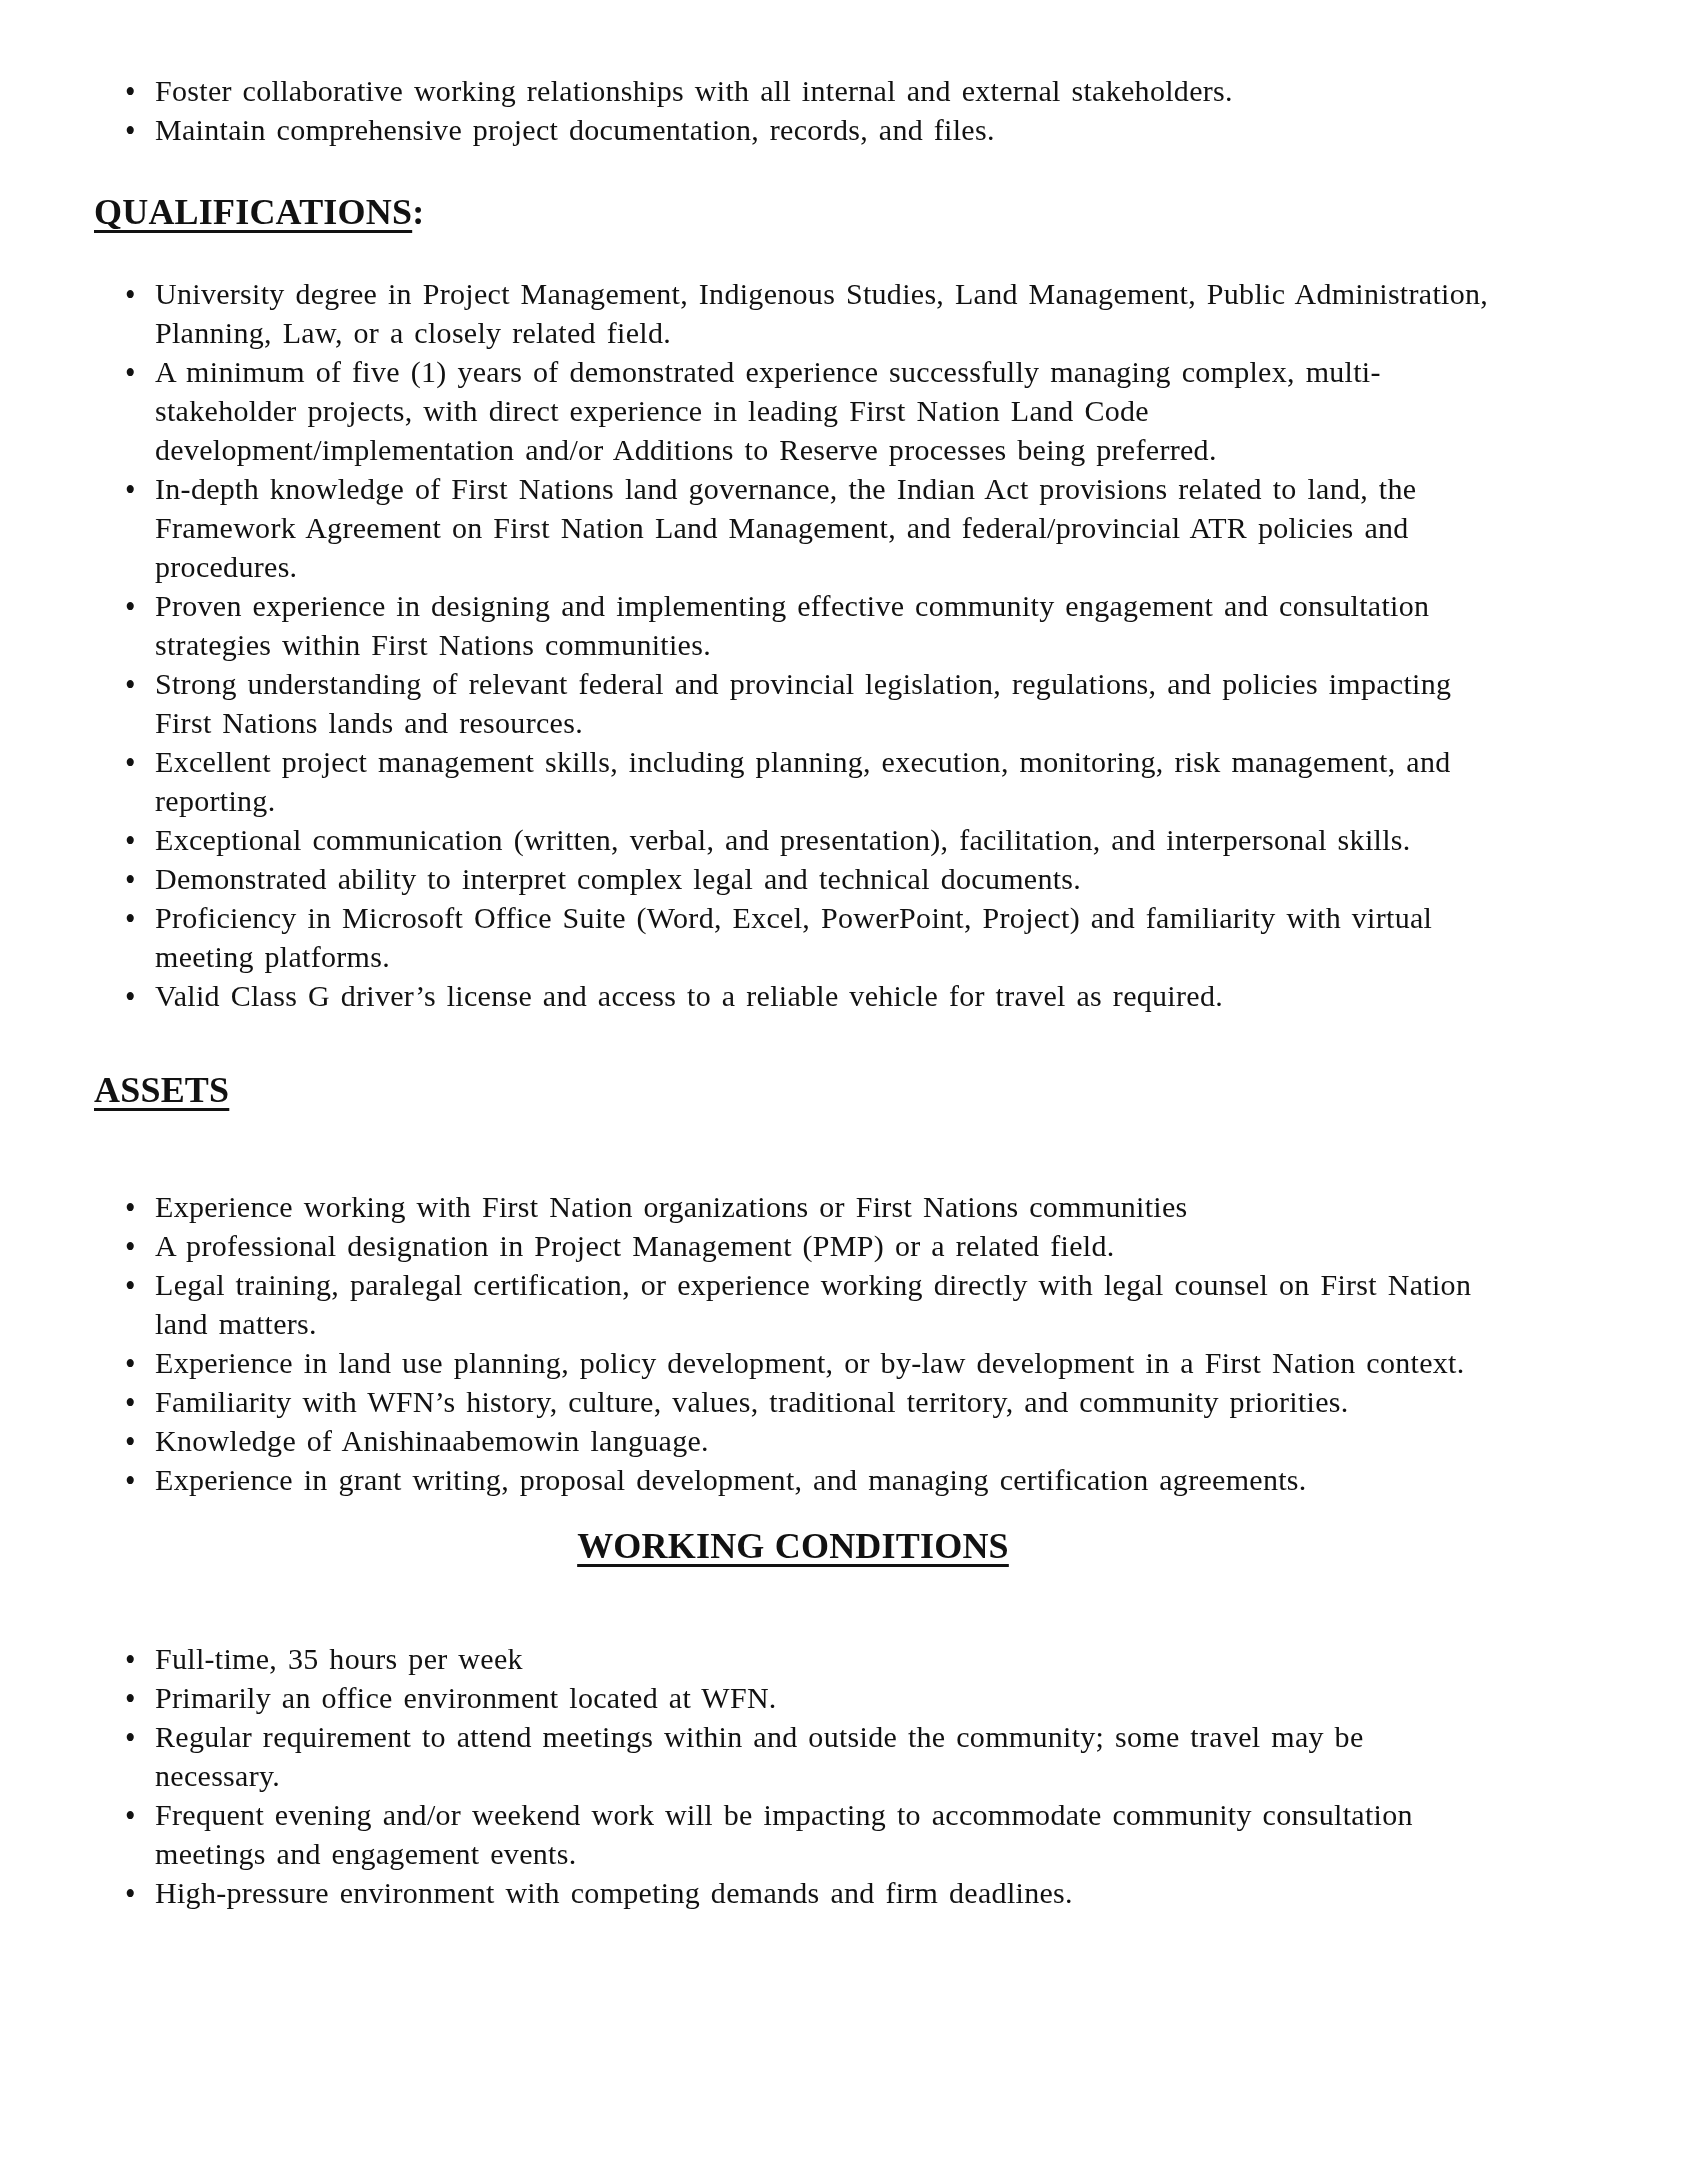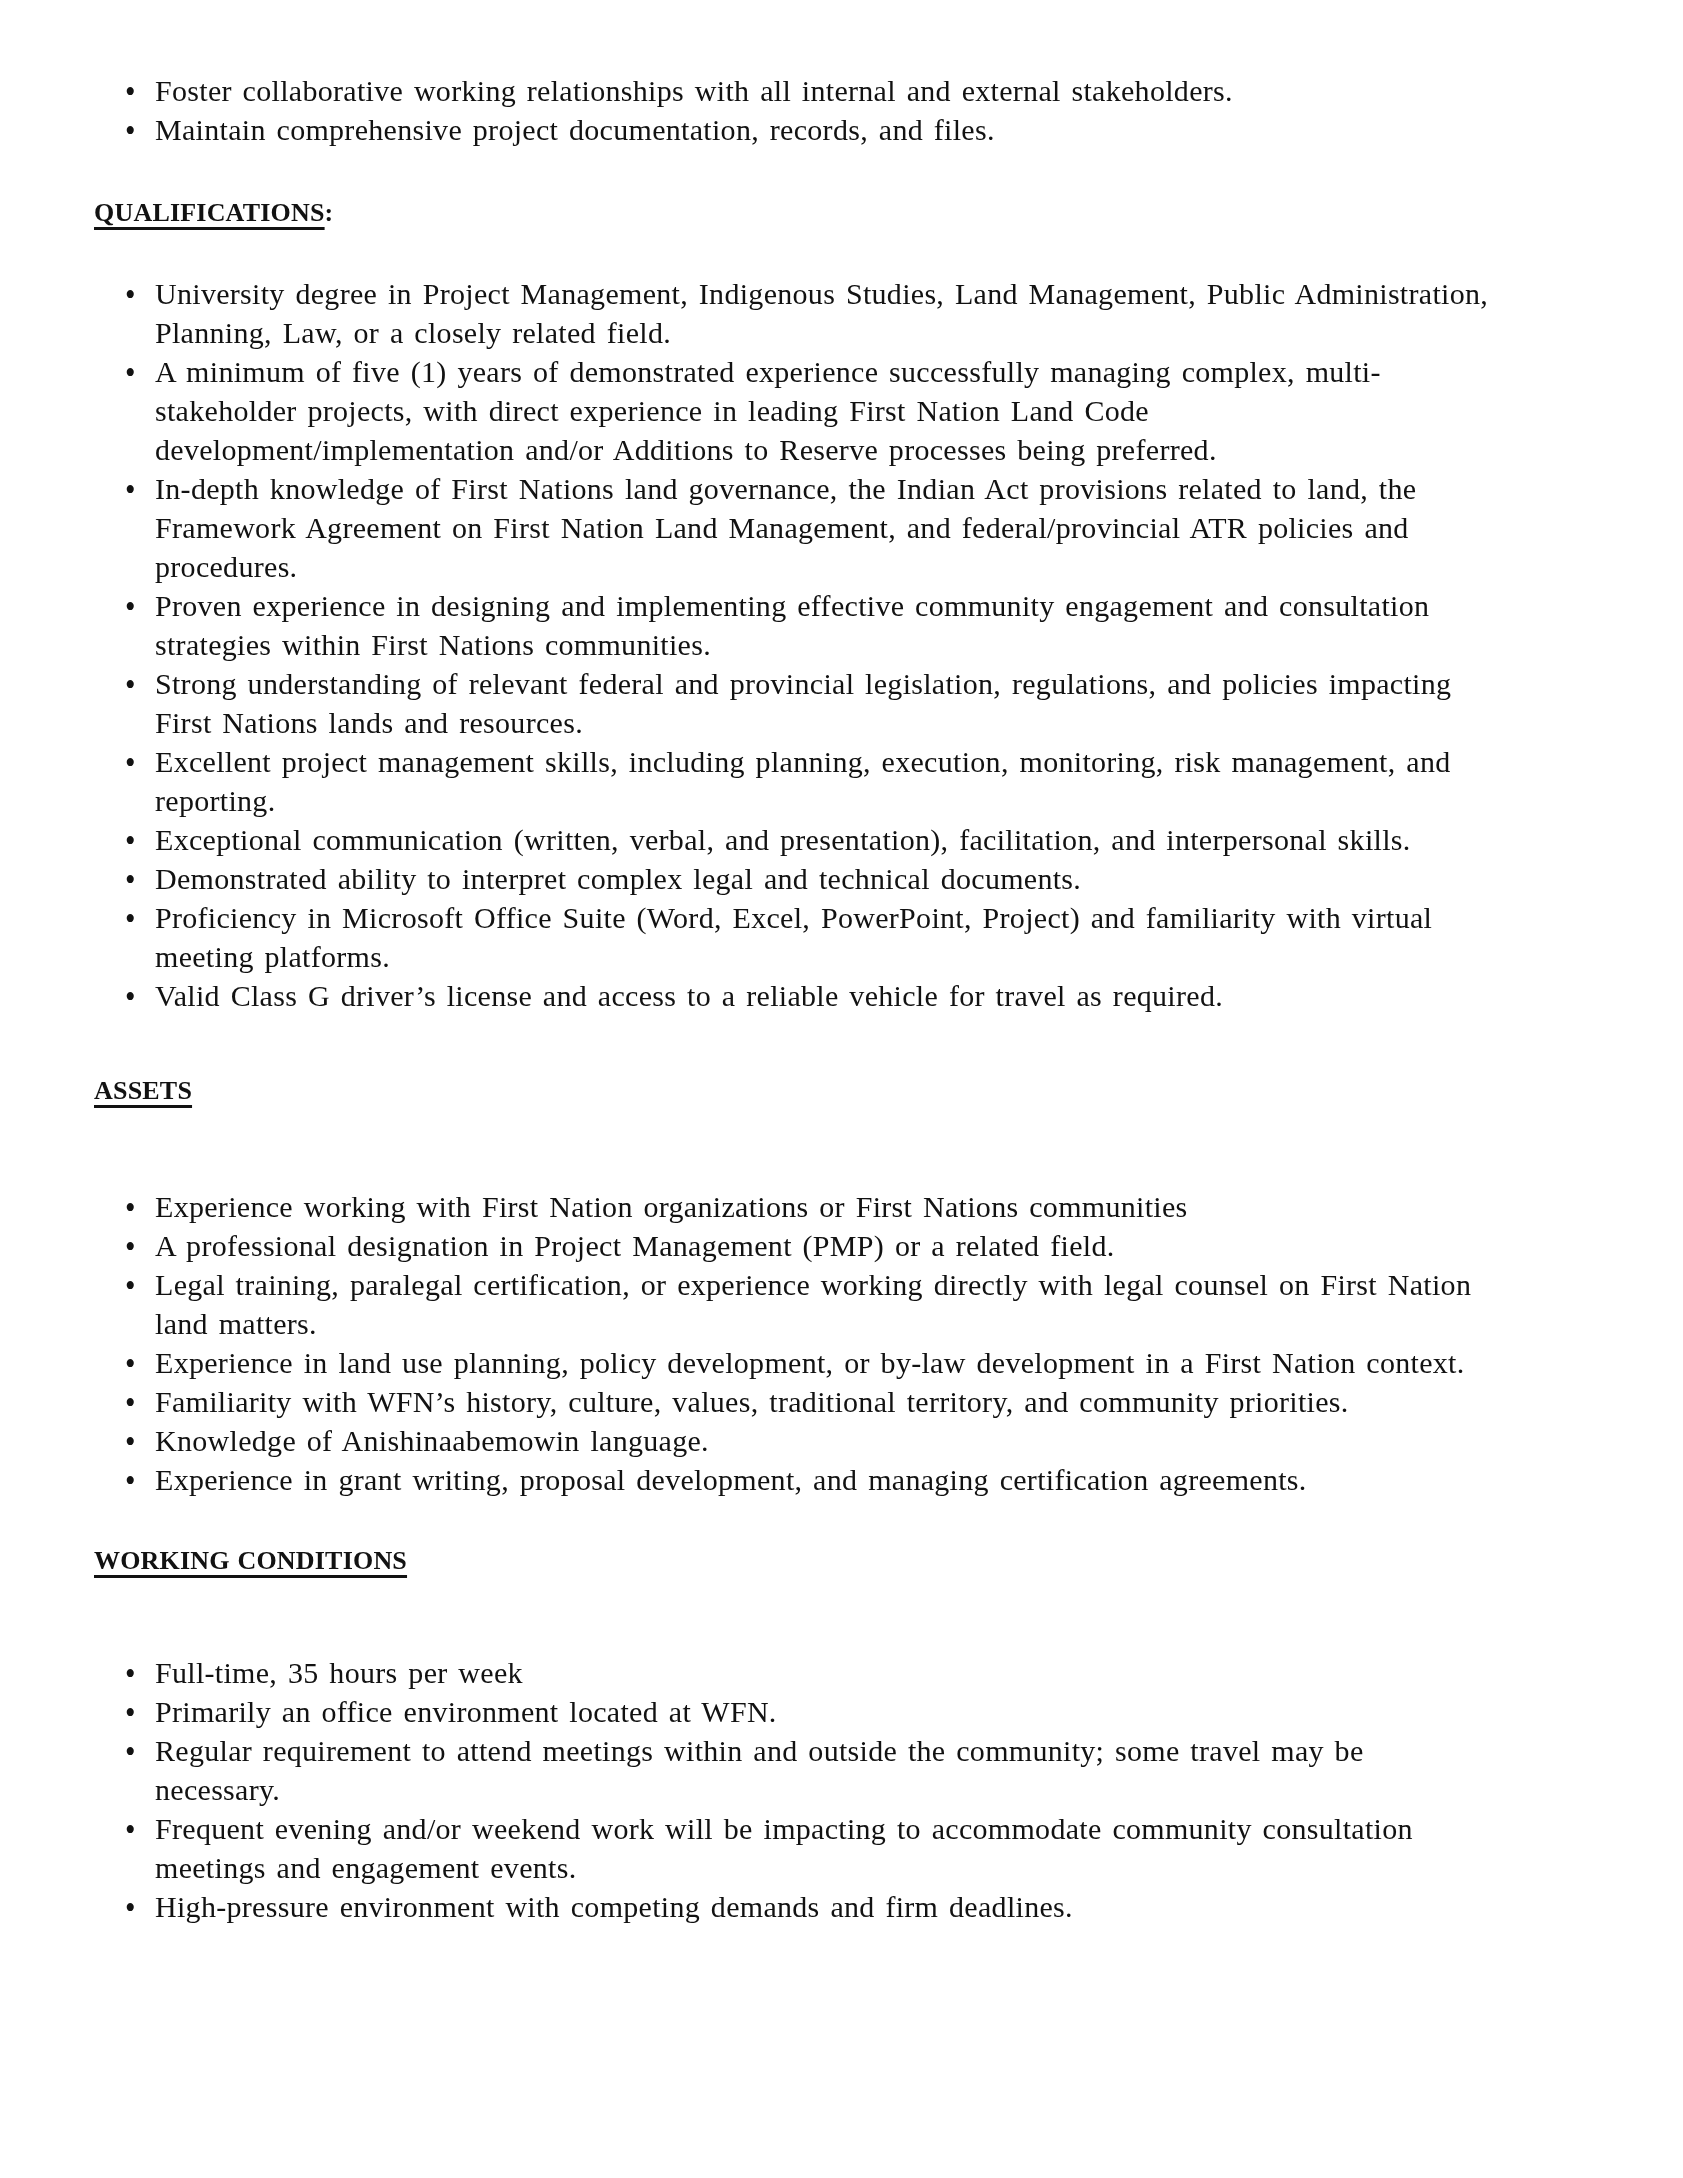--- a/index.html
+++ b/index.html
@@ -33,34 +33,34 @@
     text-align: left;
   }
   .marker {
     position: absolute;
     left: 31px;
     top: 0;
     font-size: 30px;
     transform: scaleY(1.15);
   }
   h2 {
-    font-size: 26px;
+    font-size: 36px;
     font-weight: 700;
     margin: 0;
     letter-spacing: 0.2px;
     word-spacing: 1px;
   }
   h2 .hu {
     text-decoration: underline;
     text-decoration-thickness: 2.5px;
     text-underline-offset: 6px;
   }
   .heading-qualifications { margin-top: 44px; margin-bottom: 42px; }
   .heading-assets         { margin-top: 56px; margin-bottom: 77px; }
-  .heading-working        { margin-top: 42px; margin-bottom: 73px; }
+  .heading-working        { margin-top: 28px; margin-bottom: 73px; text-align: center; }
 </style>
 </head>
 <body style="background: rgb(255, 255, 255);">
 
 <div class="page" style="background: rgb(255, 255, 255); color: rgb(18, 18, 18);">
 
   <ul class="bullets">
     <li>
       <span class="marker">•</span>
       <span>Foster collaborative working relationships with all internal and external stakeholders.</span>

